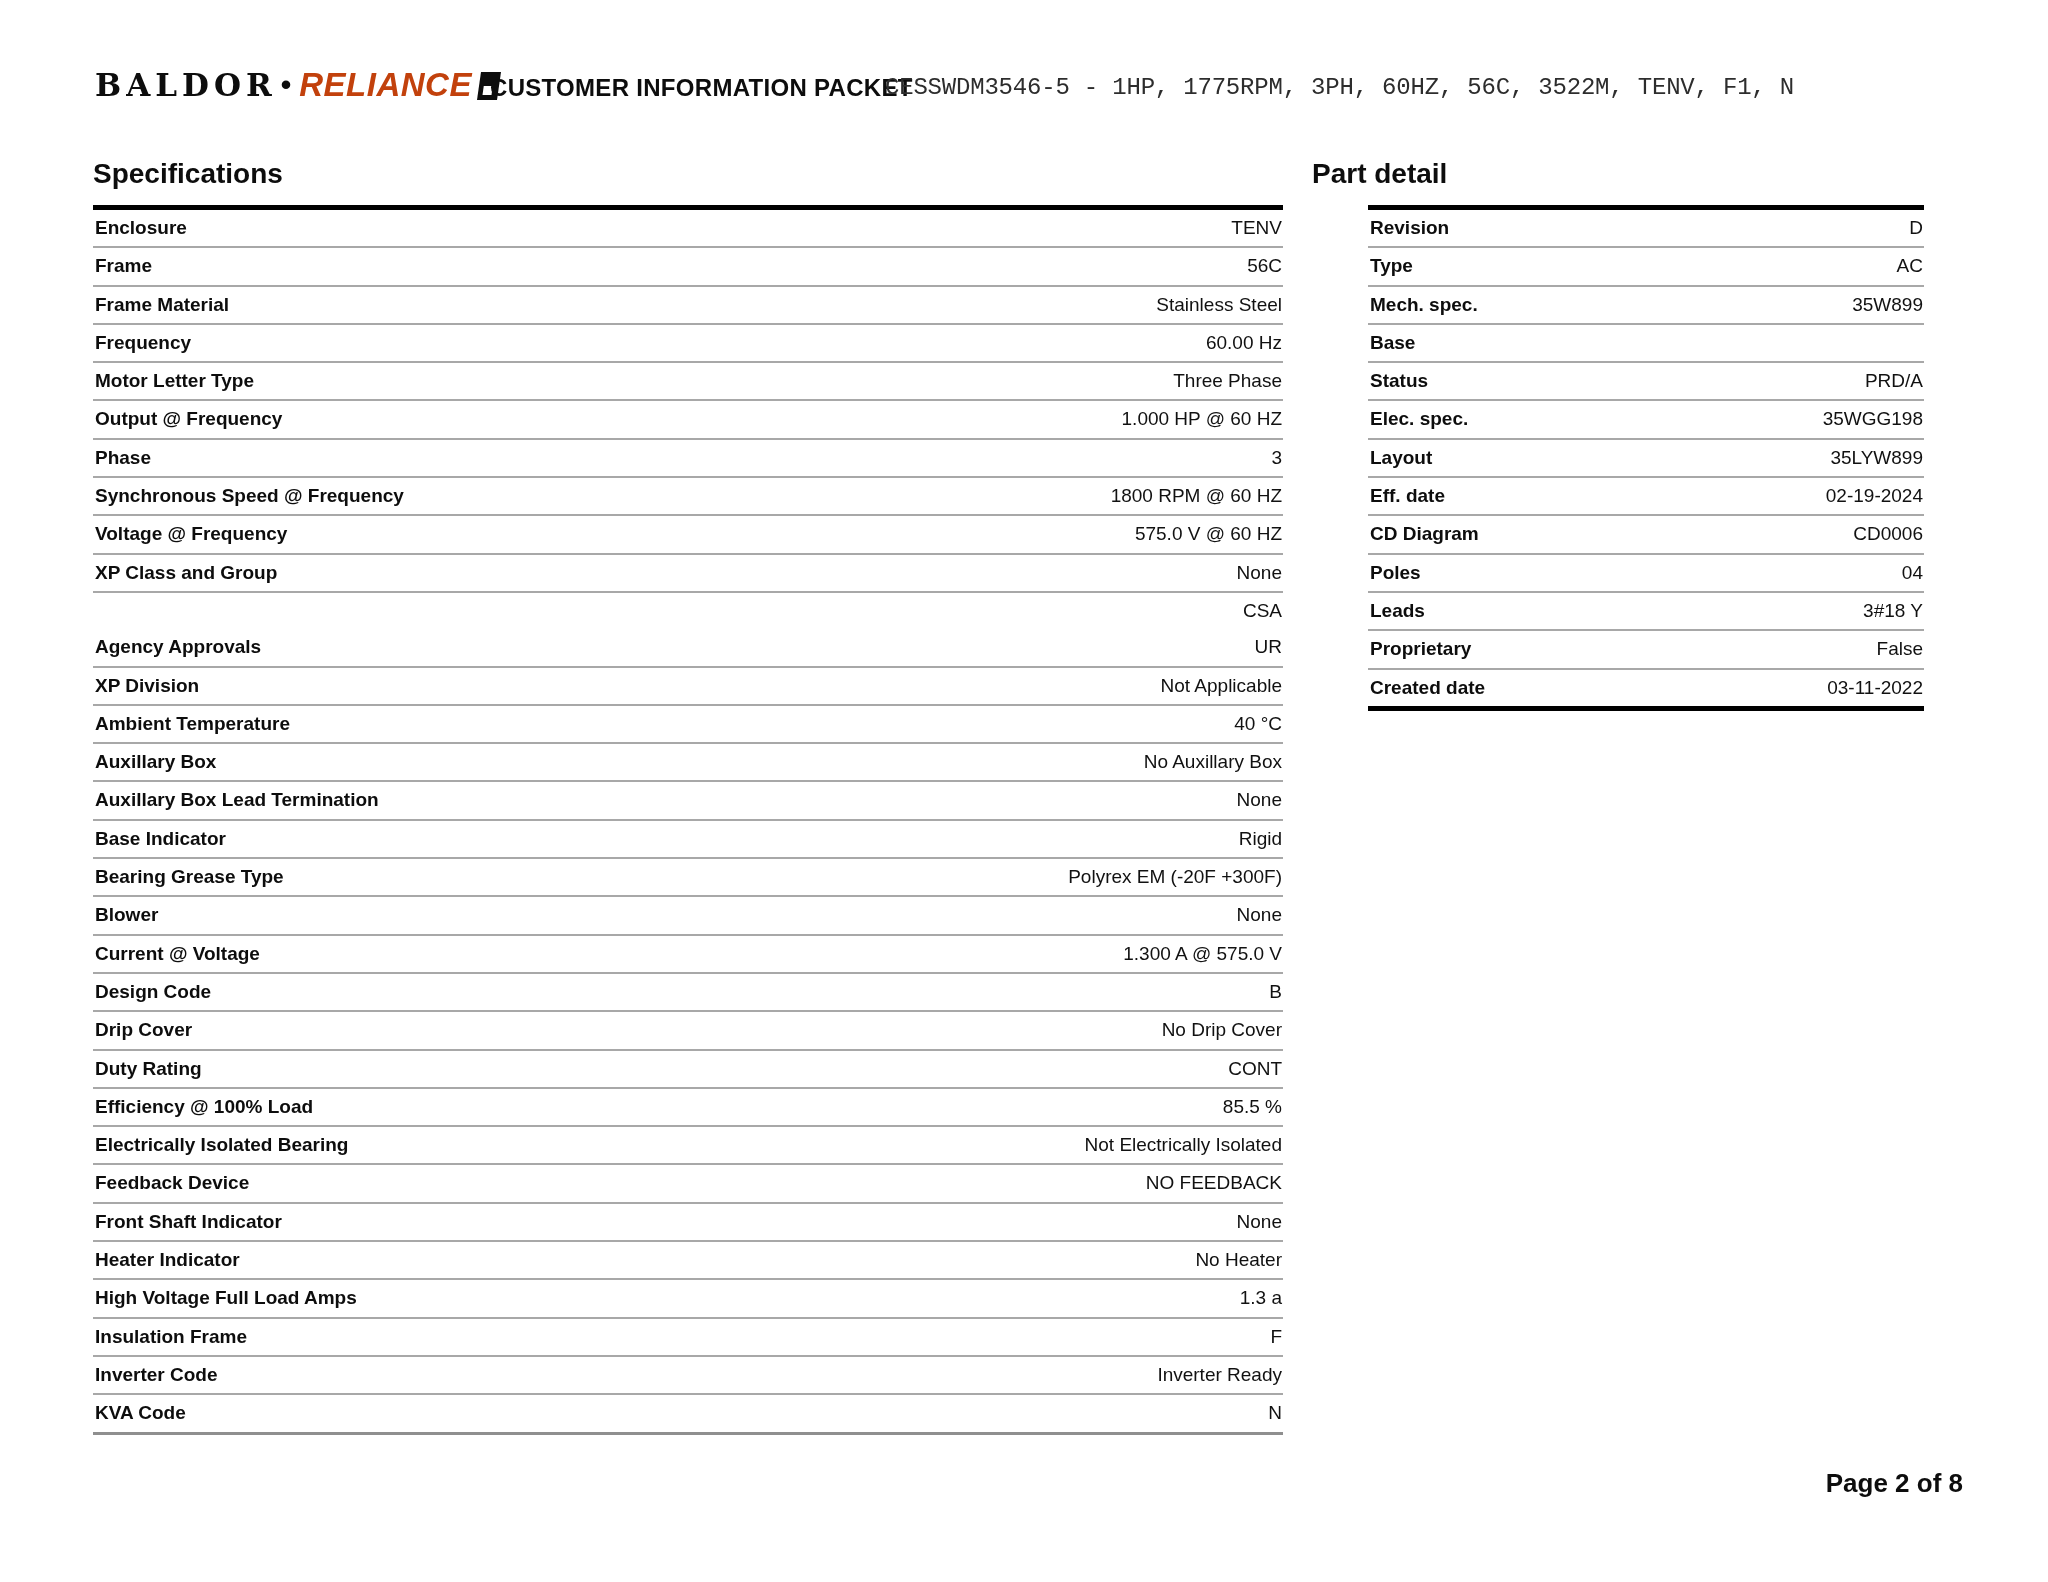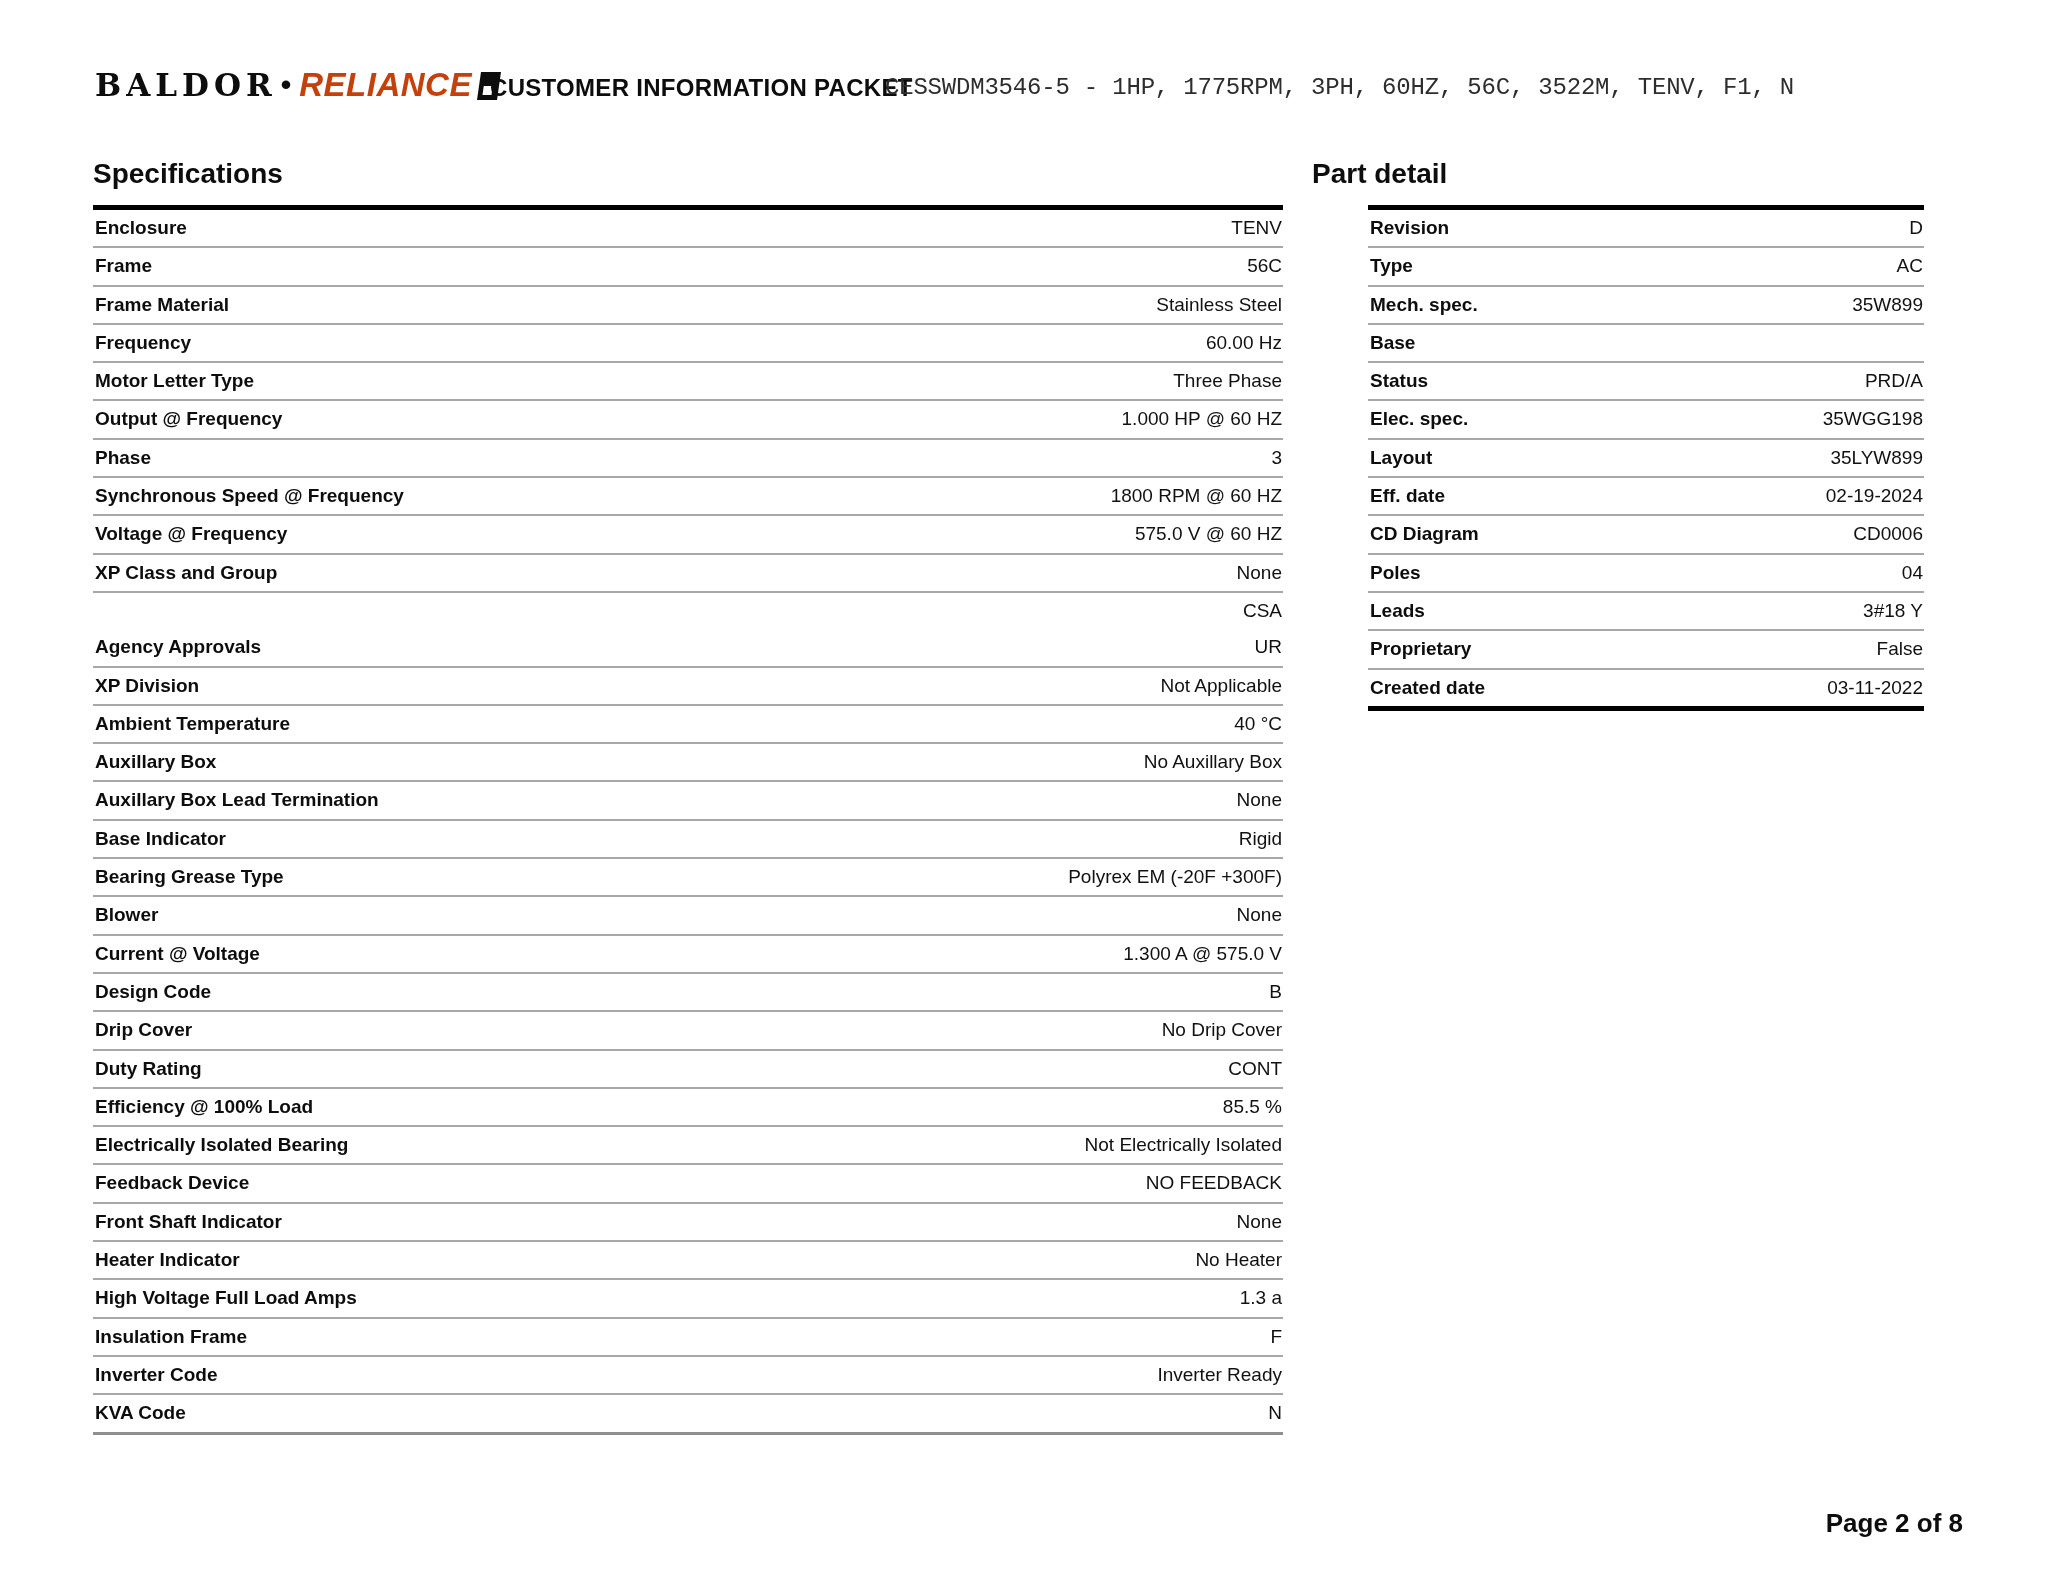--- a/index.html
+++ b/index.html
@@ -57,21 +57,21 @@
     display: flex; justify-content: space-between; align-items: flex-end;
     border-bottom: 2px solid #a8a8a8;
     font-size: 19px; line-height: 36.3px;
   }
   .row:last-child { border-bottom: none; }
   .row-label { font-weight: bold; white-space: nowrap; padding-left: 2px; color: #0d0d0d; }
   .row-value { text-align: right; white-space: nowrap; padding-right: 1px; color: #111111; }
 
   
   .page-indicator {
-    position: absolute; top: 1508px; right: 85px;
+    position: absolute; top: 1468px; right: 85px;
     font-size: 26px; font-weight: bold; color: #0d0d0d; margin-left: 20px;
   }
 </style>
 </head>
 <body>
 
 <div class="page">
 
   <div class="header">
     <div class="logo">

